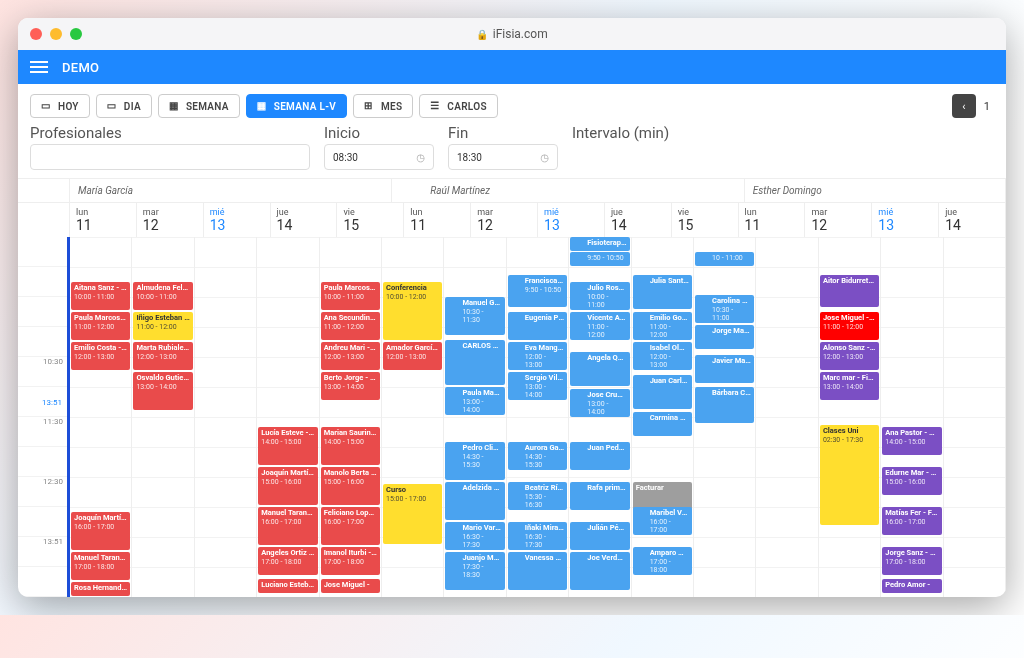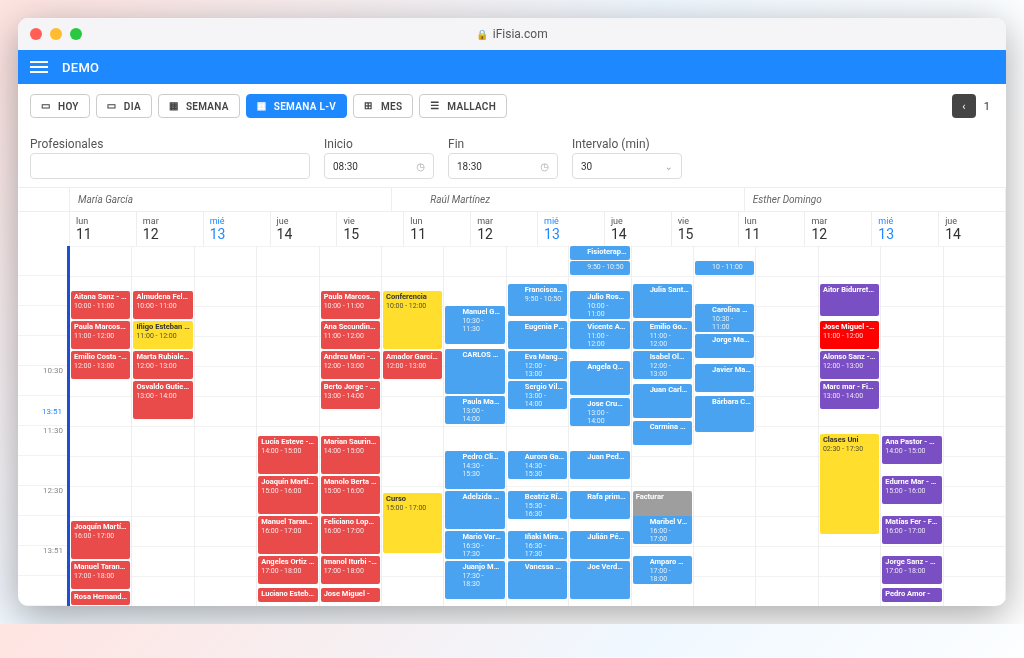--- a/index.html
+++ b/index.html
@@ -18,21 +18,21 @@
   .toolbar { padding:10px 12px 6px; display:flex; align-items:center; justify-content:space-between; }
   .views { display:flex; gap:6px; }
   .vbtn { border:1px solid #ccc; border-radius:4px; padding:5px 10px; font-size:10px; font-weight:600; color:#444; background:#fff; display:flex; align-items:center; gap:5px; cursor:pointer; letter-spacing:.3px;}
   .vbtn.active { background:#1e88ff; color:#fff; border-color:#1e88ff;}
   .vicon { width:12px; height:12px; display:inline-block; }
   .navbtns { display:flex; align-items:center; gap:4px;}
   .sq { width:24px; height:24px; background:#444; color:#fff; border-radius:4px; display:flex; align-items:center; justify-content:center; font-size:11px; cursor:pointer;}
   .pagenum { font-size:11px; color:#333; padding:0 4px;}
   .filters { padding:0 12px 8px; display:flex; gap:14px; }
   .fgrp { display:flex; flex-direction:column; gap:2px; }
-  .flabel { font-size:12px; color:#555;margin-top:13px; }
+  .flabel { font-size:15px; color:#555; }
   .fprof { width:280px; }
   .finput { border:1px solid #ddd; border-radius:4px; height:26px; font-size:10px; color:#333; padding:0 8px; display:flex; align-items:center; justify-content:space-between; background:#fff;}
   .ftime { width:110px; }
   .fsel { width:110px; }
   .clk { color:#aaa; font-size:10px;}
   .cal { position:relative; border-top:1px solid #eee; }
   .profrow, .dayrow { display:flex; }
   .timegut { width:52px; flex-shrink:0; border-right:1px solid #eee; }
   .profcell { flex:1; border-right:1px solid #eee; padding:6px 8px; font-size:10px; color:#666; background:#fff; min-width:0;font-style:italic;}
   .profrow .profcell:nth-child(2){flex:5;}
@@ -97,21 +97,21 @@
         <div class="vbtn active">
           <span class="vicon">▦</span>
           <span>SEMANA L-V</span>
         </div>
         <div class="vbtn">
           <span class="vicon">⊞</span>
           <span>MES</span>
         </div>
         <div class="vbtn">
           <span class="vicon">☰</span>
-          <span>MALLACH</span>
+          <span>CARLOS</span>
         </div>
       </div>
     <div class="navbtns">
       <div class="sq">‹</div>
       <div class="pagenum">1</div>
     </div>
   </div>
 
   <div class="filters">
     <div class="fgrp fprof">
@@ -127,24 +127,20 @@
     </div>
     <div class="fgrp ftime">
       <div class="flabel">Fin</div>
       <div class="finput">
           <span>18:30</span>
           <span class="clk">◷</span>
         </div>
     </div>
     <div class="fgrp fsel">
       <div class="flabel">Intervalo (min)</div>
-      <div class="finput">
-          <span>30</span>
-          <span class="clk">⌄</span>
-        </div>
     </div>
   </div>
 
   <div class="cal">
     <div class="profrow">
       <div class="timegut"></div>
       <div class="profcell">María García</div>
       <div class="profcell">Raúl Martínez</div>
       <div class="profcell">Esther Domingo</div>
     </div>

